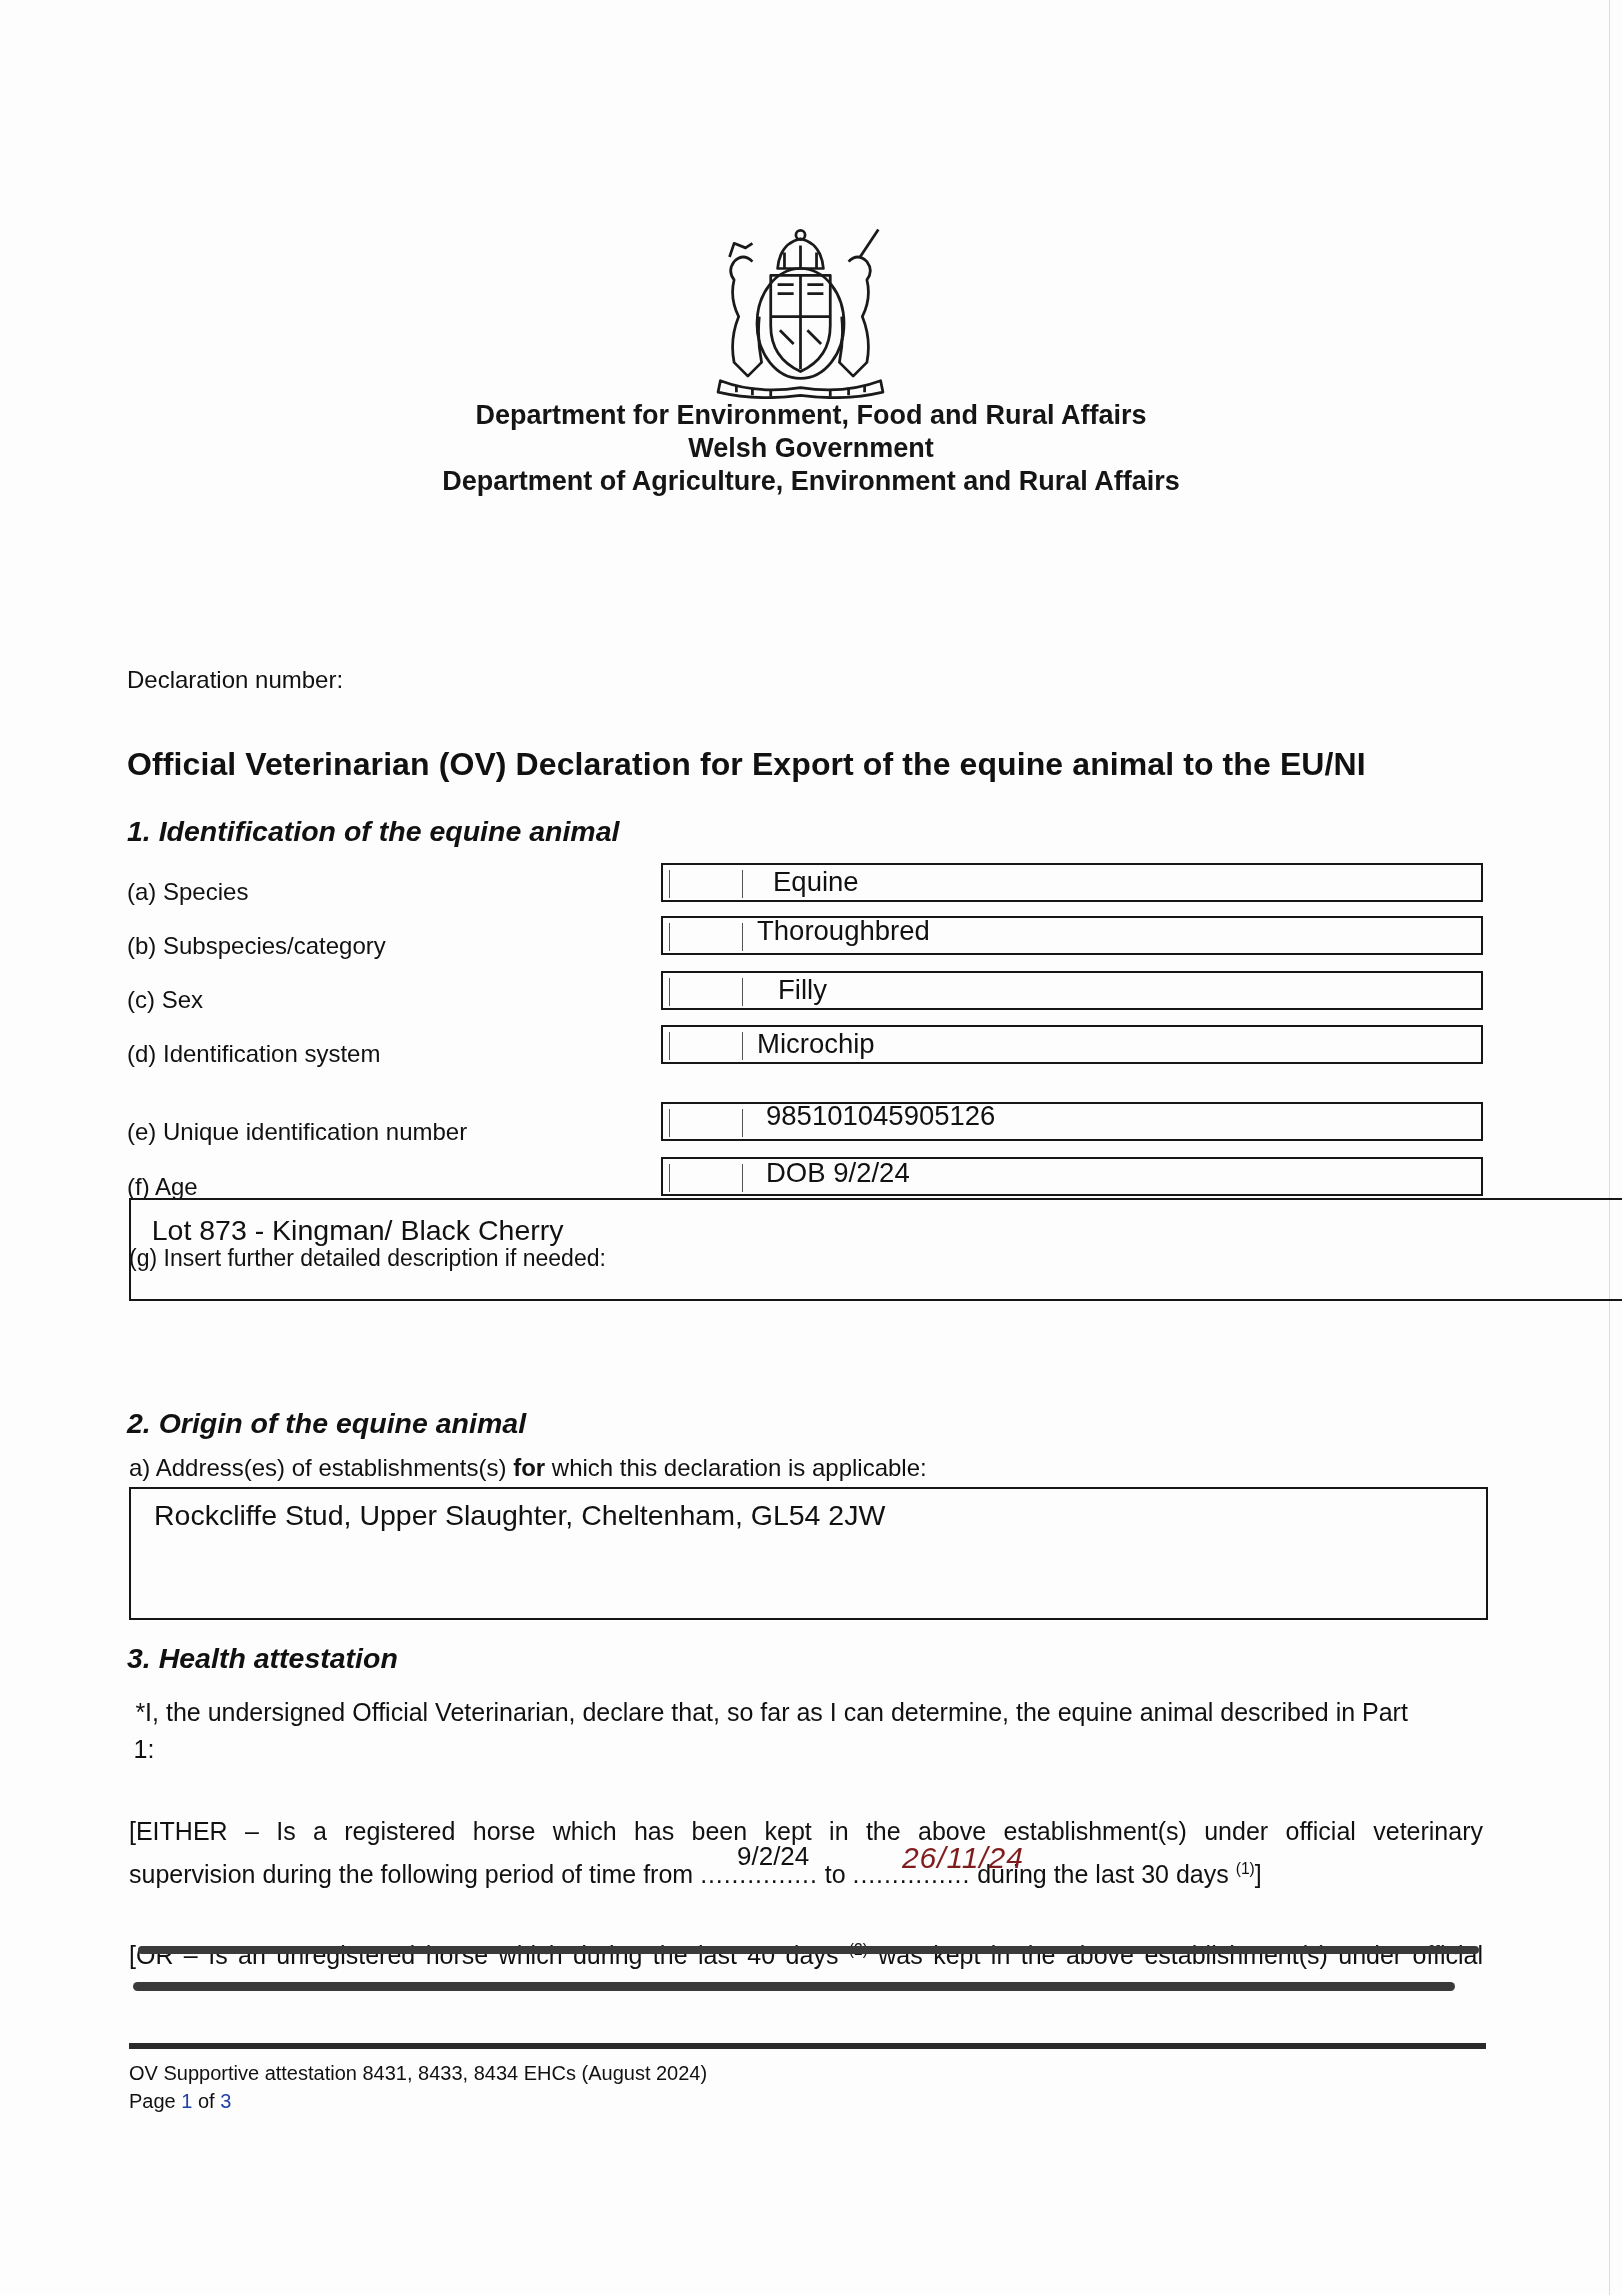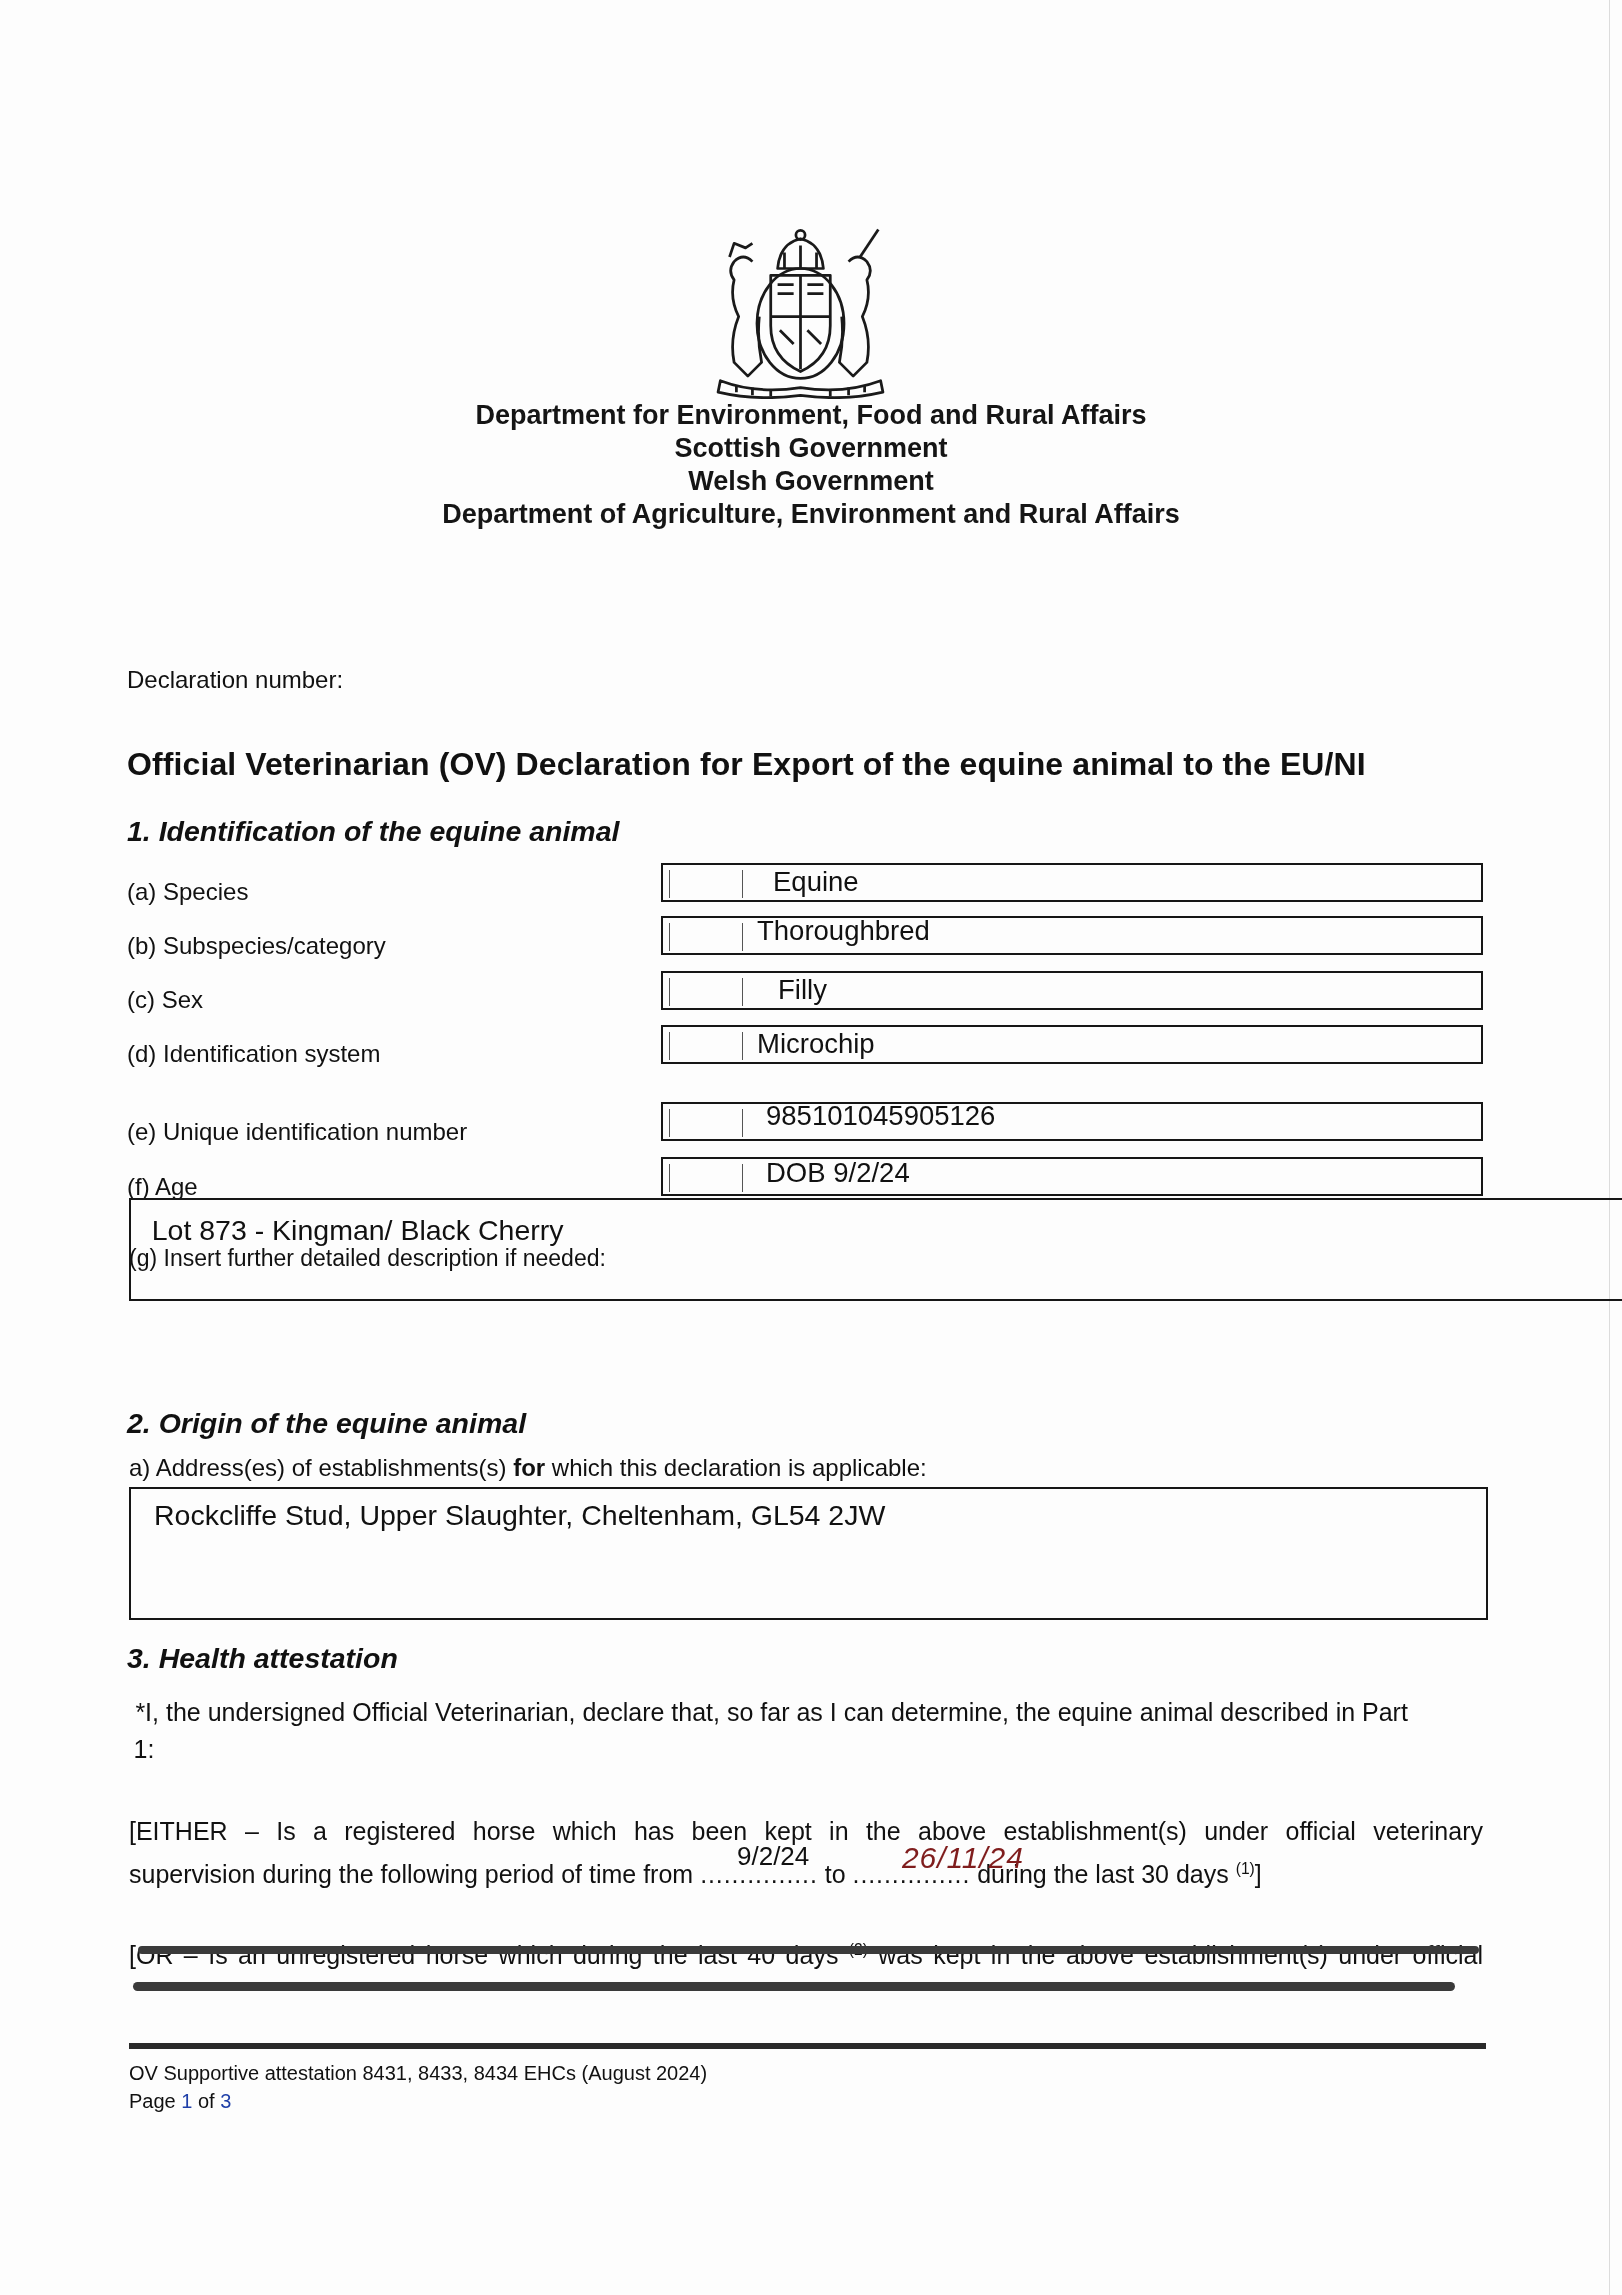--- a/index.html
+++ b/index.html
@@ -67,21 +67,20 @@
     <path d="M320 80 Q340 60 360 80 Q375 100 360 120 Q370 160 350 200 Q370 250 360 300 L330 330 L300 300 Q310 250 305 200"></path>
     <path d="M345 70 L385 10"></path>
 
     <path d="M40 340 Q120 370 215 355 Q310 370 390 340 L395 365 Q310 385 215 372 Q120 385 35 365 Z"></path>
     <path d="M75 350 L75 365 M110 355 L110 372 M150 358 L150 374 M280 358 L280 374 M320 355 L320 372 M355 350 L355 365"></path>
   </g>
 </svg>
 
 <div class="agencies">
   <div>Department for Environment, Food and Rural Affairs</div>
-  <div>Scottish Government</div>
   <div>Welsh Government</div>
   <div>Department of Agriculture, Environment and Rural Affairs</div>
 </div>
 
 <div class="decl-num">Declaration number:</div>
 
 <div class="title">Official Veterinarian (OV) Declaration for Export of the equine animal to the EU/NI</div>
 
 <div class="h2" style="top:815px">1. Identification of the equine animal</div>
 

